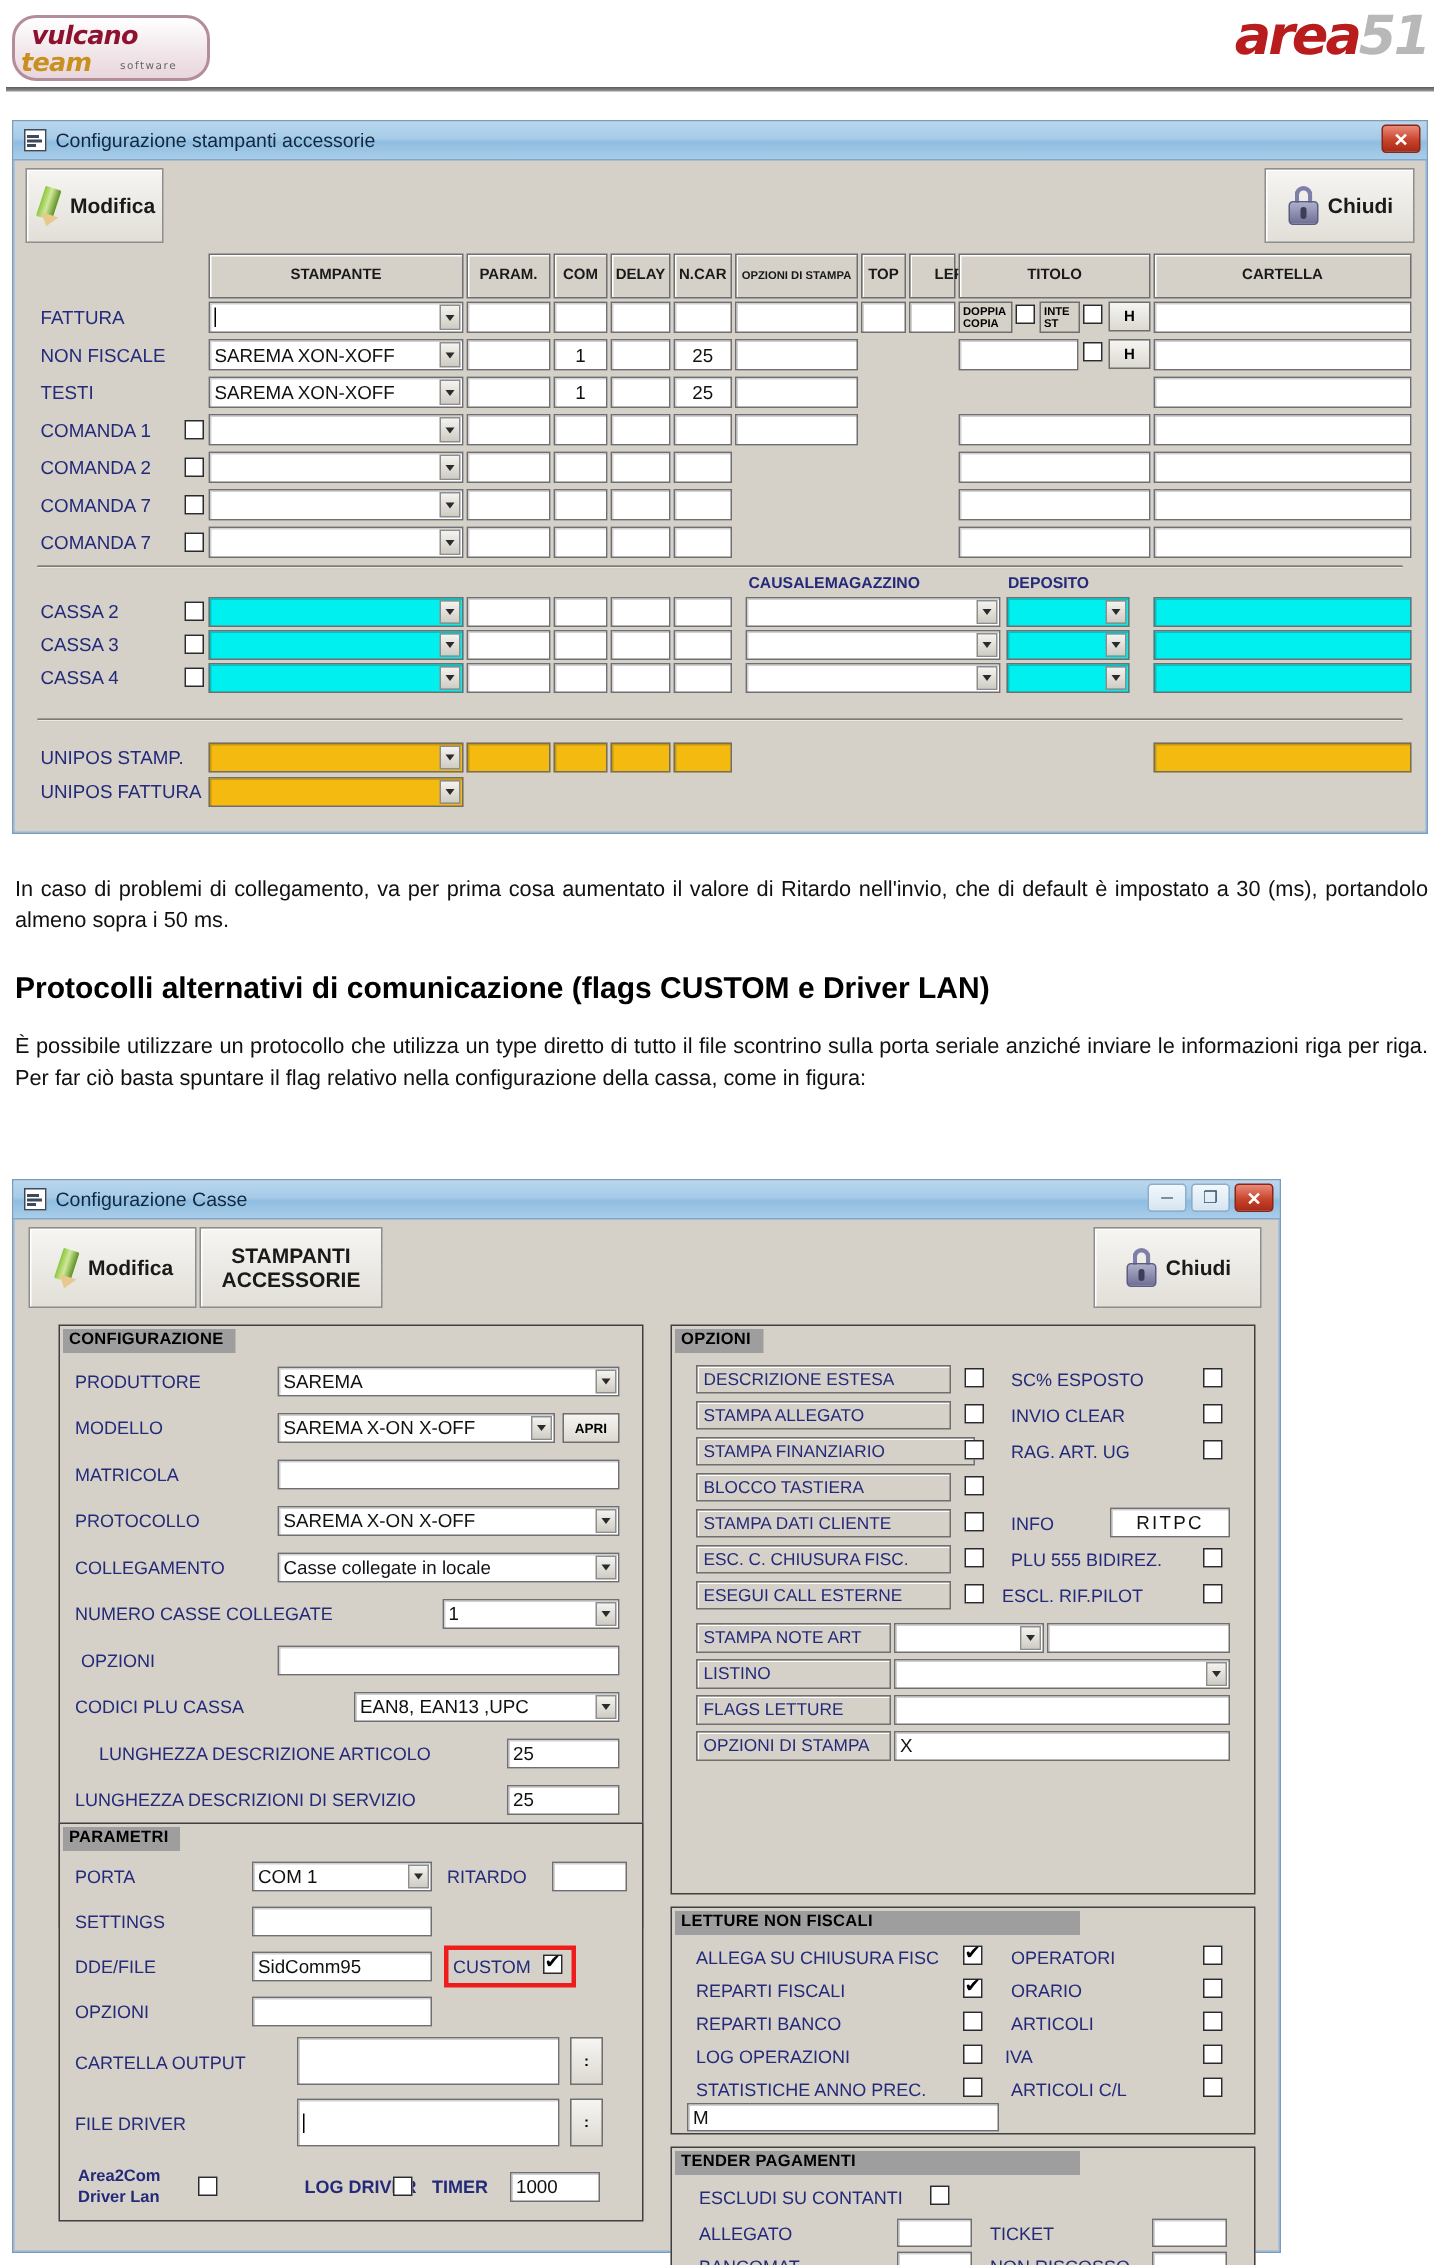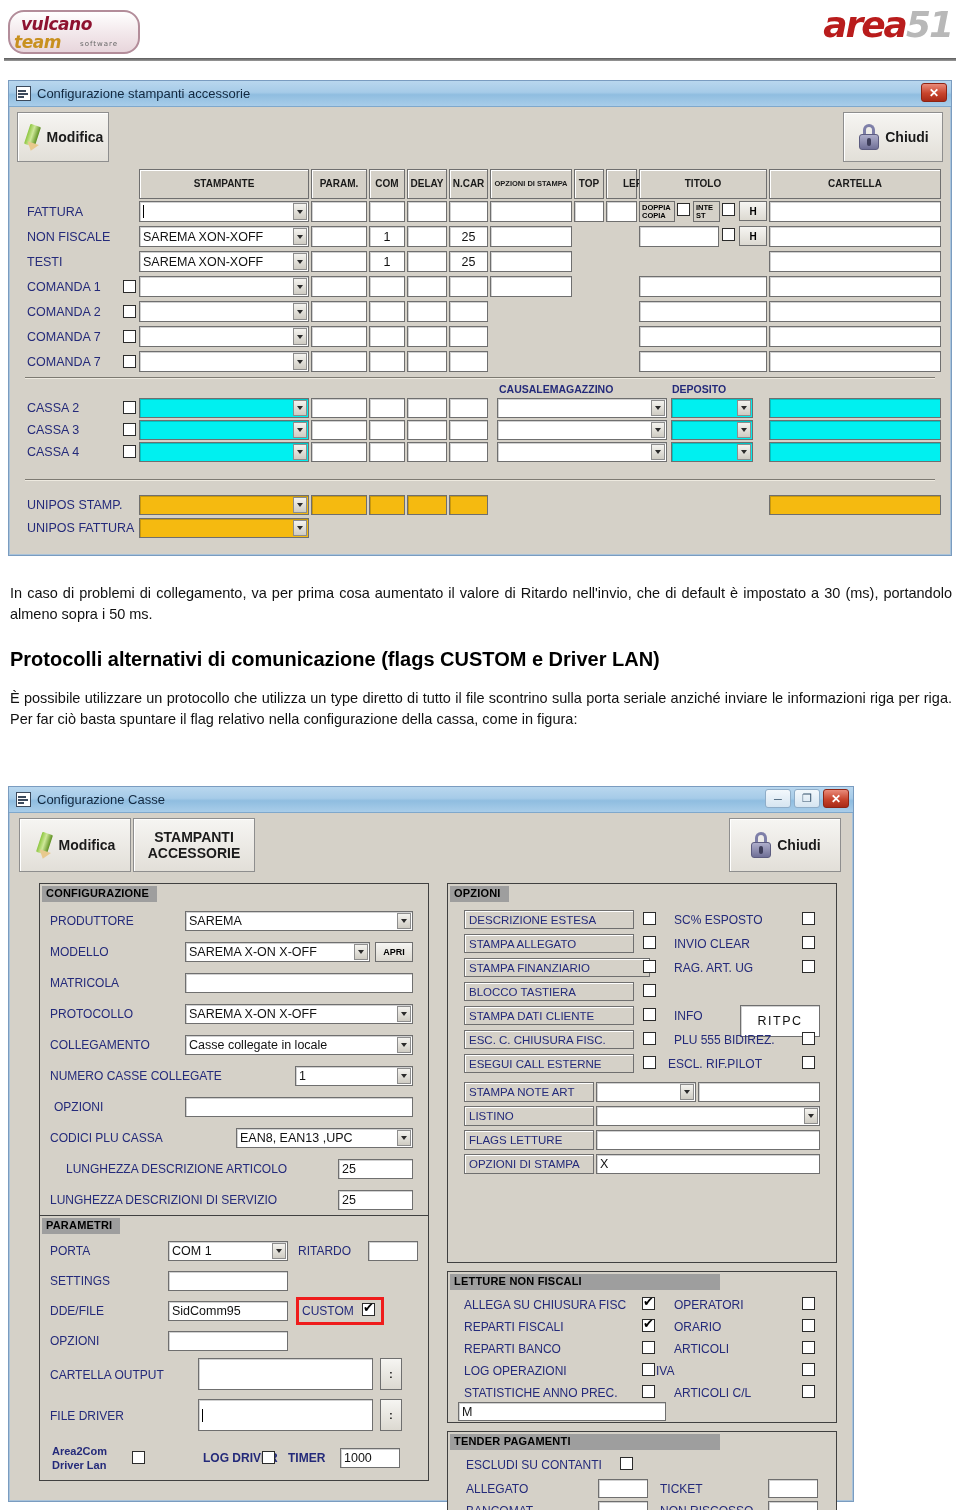--- a/index.html
+++ b/index.html
@@ -644,21 +644,21 @@
     <div class="chk" style="position:absolute;left:195px;top:76px;"></div>
     <div class="sublbl" style="left:226px;top:77px;">RAG. ART. UG</div>
     <div class="chk" style="position:absolute;left:354px;top:76px;"></div>
 
     <div class="plate" style="left:16px;top:98px;width:170px;height:19px;">BLOCCO TASTIERA</div>
     <div class="chk" style="position:absolute;left:195px;top:100px;"></div>
 
     <div class="plate" style="left:16px;top:122px;width:170px;height:19px;">STAMPA DATI CLIENTE</div>
     <div class="chk" style="position:absolute;left:195px;top:124px;"></div>
     <div class="sublbl" style="left:226px;top:125px;">INFO</div>
-    <div class="fld" style="position:absolute;left:292px;top:121px;width:80px;height:32px;justify-content:center;letter-spacing:1.5px;">RITPC</div>
+    <div class="fld" style="position:absolute;left:292px;top:121px;width:80px;height:20px;justify-content:center;letter-spacing:1.5px;">RITPC</div>
 
     <div class="plate" style="left:16px;top:146px;width:170px;height:19px;">ESC. C. CHIUSURA FISC.</div>
     <div class="chk" style="position:absolute;left:195px;top:148px;"></div>
     <div class="sublbl" style="left:226px;top:149px;">PLU 555 BIDIREZ.</div>
     <div class="chk" style="position:absolute;left:354px;top:148px;"></div>
 
     <div class="plate" style="left:16px;top:170px;width:170px;height:19px;">ESEGUI CALL ESTERNE</div>
     <div class="chk" style="position:absolute;left:195px;top:172px;"></div>
     <div class="sublbl" style="left:220px;top:173px;">ESCL. RIF.PILOT</div>
     <div class="chk" style="position:absolute;left:354px;top:172px;"></div>
@@ -696,21 +696,21 @@
     <div class="sublbl" style="left:226px;top:48px;">ORARIO</div>
     <div class="chk" style="position:absolute;left:354px;top:47px;"></div>
 
     <div class="sublbl" style="left:16px;top:70px;">REPARTI BANCO</div>
     <div class="chk" style="position:absolute;left:194px;top:69px;"></div>
     <div class="sublbl" style="left:226px;top:70px;">ARTICOLI</div>
     <div class="chk" style="position:absolute;left:354px;top:69px;"></div>
 
     <div class="sublbl" style="left:16px;top:92px;">LOG OPERAZIONI</div>
     <div class="chk" style="position:absolute;left:194px;top:91px;"></div>
-    <div class="sublbl" style="left:208px;top:92px;">IVA</div>
+    <div class="sublbl" style="left:222px;top:92px;">IVA</div>
     <div class="chk" style="position:absolute;left:354px;top:91px;"></div>
 
     <div class="sublbl" style="left:16px;top:114px;">STATISTICHE ANNO PREC.</div>
     <div class="chk" style="position:absolute;left:194px;top:113px;"></div>
     <div class="sublbl" style="left:226px;top:114px;">ARTICOLI C/L</div>
     <div class="chk" style="position:absolute;left:354px;top:113px;"></div>
 
     <div class="fld" style="position:absolute;left:10px;top:130px;width:208px;height:19px;">M</div>
   </div>
 

